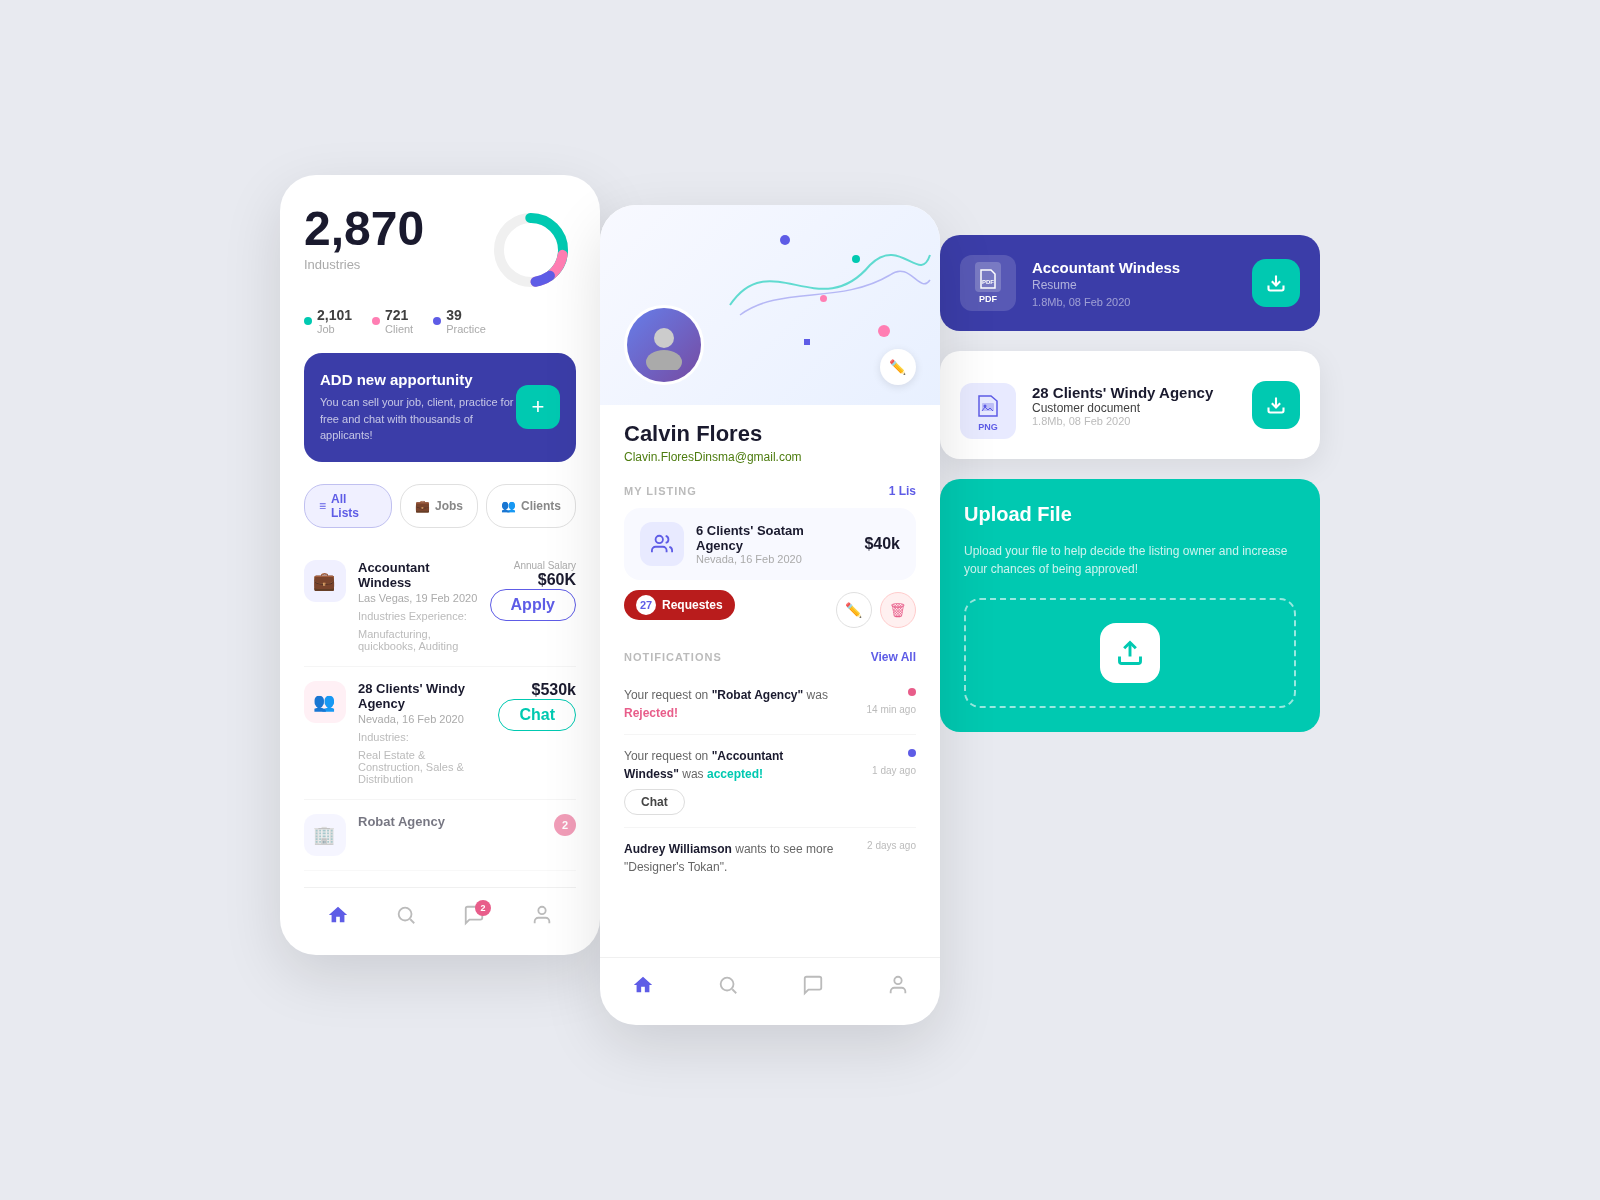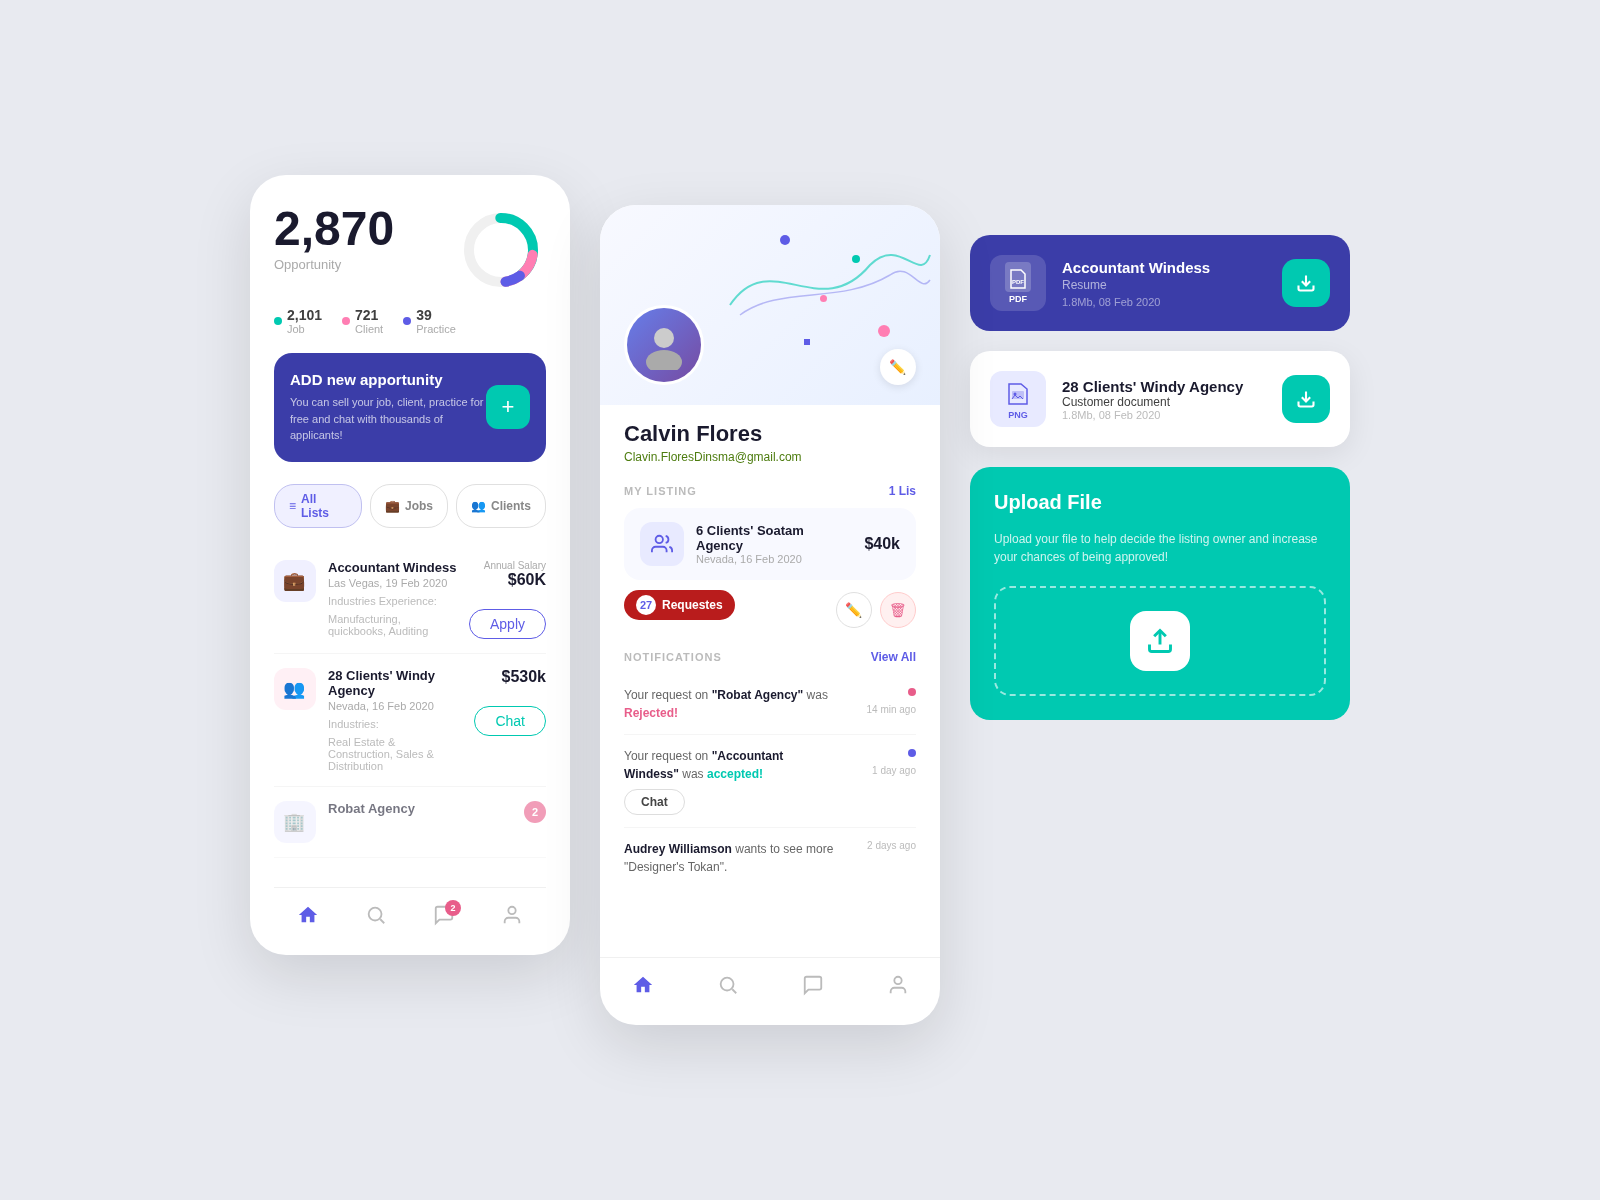--- a/index.html
+++ b/index.html
@@ -9,21 +9,20 @@
       width: 1600px;
       height: 1200px;
       display: flex;
       align-items: center;
       justify-content: center;
       overflow: hidden;
     }
     .scene {
       display: flex;
       align-items: flex-start;
-      gap: 30px;
       padding: 60px 40px;
     }
 
     
     .phone-card {
       background: #fff;
       border-radius: 36px;
       box-shadow: 0 20px 60px rgba(0,0,0,0.12);
       overflow: hidden;
       position: relative;
@@ -121,22 +120,22 @@
     }
     .listing-icon.pink-bg { background: #fff0f5; color: #e85d8a; }
     .listing-info { flex: 1; }
     .listing-title { font-size: 13px; font-weight: 700; color: #1a1a2e; }
     .listing-subtitle { font-size: 11px; color: #aaa; margin-top: 2px; }
     .listing-industries { font-size: 11px; color: #bbb; margin-top: 6px; }
     .listing-right { text-align: right; }
     .annual-label { font-size: 10px; color: #aaa; }
     .salary { font-size: 16px; font-weight: 700; color: #1a1a2e; }
     .action-btn {
-      margin-top: 20px; padding: 6px 20px;
-      border-radius: 20px; font-size: 14px; font-weight: 400;
+      margin-top: 0; padding: 6px 20px;
+      border-radius: 20px; font-size: 16px; font-weight: 700;
       cursor: pointer; border: none;
     }
     .btn-outline-teal { background: #fff; border: 1.5px solid #00c9b1; color: #00c9b1; }
     .btn-outline-purple { background: #fff; border: 1.5px solid #5e5ce6; color: #5e5ce6; }
 
     .phone1-nav {
       display: flex; justify-content: space-around; align-items: center;
       padding: 16px 0 4px;
       margin-top: auto;
       border-top: 1px solid #f0f0f0;
@@ -307,20 +306,21 @@
       padding: 20px 20px;
       width: 380px;
       display: flex; align-items: center; gap: 16px;
       box-shadow: 0 8px 30px rgba(0,0,0,0.08);
     }
     .file-icon-box-white {
       width: 56px; height: 56px; border-radius: 12px;
       background: #e8eaff;
       display: flex; flex-direction: column; align-items: center; justify-content: center;
       flex-shrink: 0;
+      margin-top: 12px;
     }
     .file-icon-box-white .file-type-label { color: #5e5ce6; }
     .file-name-dark { font-size: 15px; font-weight: 700; color: #1a1a2e; }
     .file-subtitle-dark { font-size: 12px; color: #404040; }
     .file-meta-dark { font-size: 11px; color: #bbb; }
     .download-btn-outline {
       width: 48px; height: 48px; border-radius: 14px;
       background: #00c9b1;
       display: flex; align-items: center; justify-content: center;
       cursor: pointer; flex-shrink: 0; color: #fff; font-size: 18px;
@@ -353,21 +353,21 @@
   </style>
 </head>
 <body>
 
 <div class="scene">
 
   <div class="phone-card phone1">
     <div class="phone1-header">
       <div>
         <div class="big-number">2,870</div>
-        <div class="opportunity-label">Opportunity</div>
+        <div class="opportunity-label">Industries</div>
       </div>
       <div class="donut-chart">
         <svg class="donut-svg" viewBox="0 0 90 90">
           <circle cx="45" cy="45" r="32" fill="none" stroke="#f0f0f0" stroke-width="10"></circle>
           <circle cx="45" cy="45" r="32" fill="none" stroke="#00c9b1" stroke-width="10" stroke-dasharray="80 120" stroke-linecap="round" transform="rotate(-90 45 45)"></circle>
           <circle cx="45" cy="45" r="32" fill="none" stroke="#ff7eb3" stroke-width="10" stroke-dasharray="40 160" stroke-linecap="round" transform="rotate(10 45 45)"></circle>
           <circle cx="45" cy="45" r="32" fill="none" stroke="#5e5ce6" stroke-width="10" stroke-dasharray="15 185" stroke-linecap="round" transform="rotate(55 45 45)"></circle>
         </svg>
       </div>
     </div>

